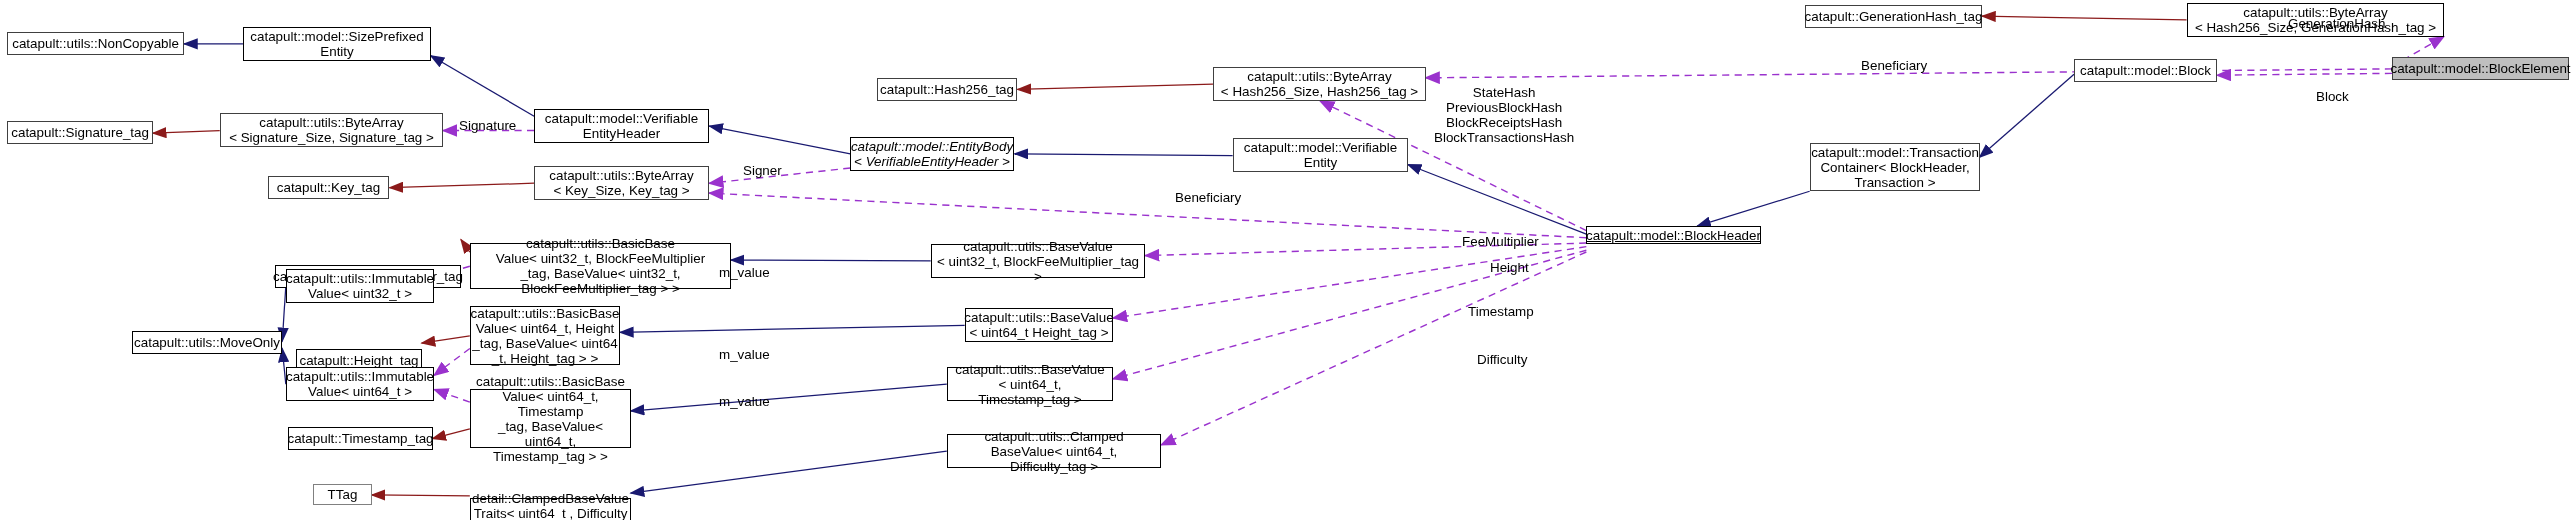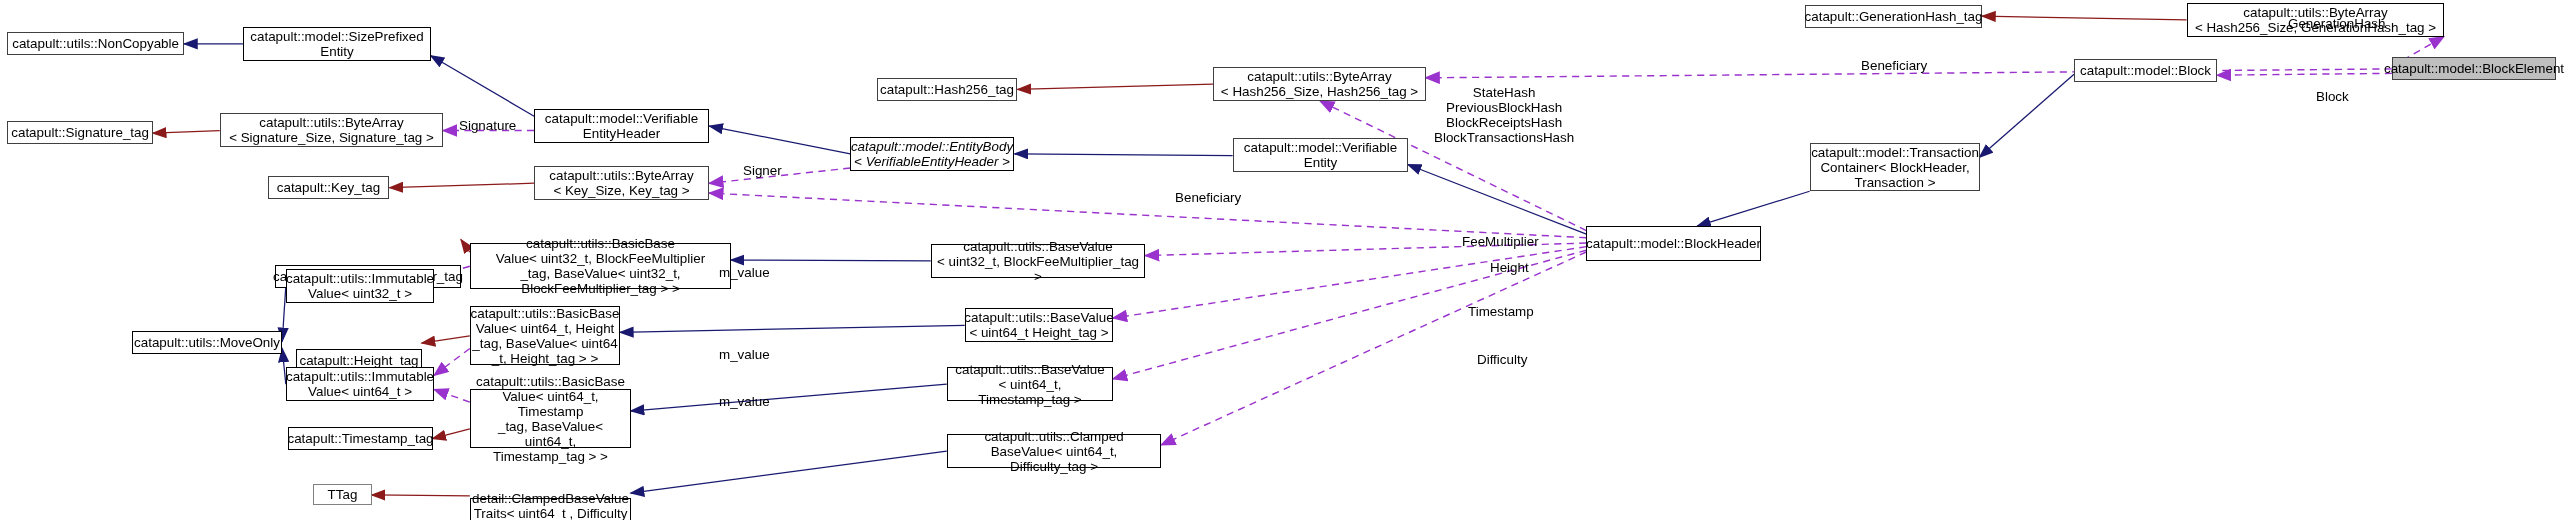--- a/index.html
+++ b/index.html
@@ -81,29 +81,29 @@
 &lt; Key_Size, Key_tag &gt;</div>
       <div class="node" style="left: 534px; top: 109px; width: 175px; height: 34px;">catapult::model::Verifiable
 EntityHeader</div>
       <div class="node" style="left: 850px; top: 137px; width: 164px; height: 34px; font-style: italic;">catapult::model::EntityBody
 &lt; VerifiableEntityHeader &gt;</div>
       <div class="node thick" style="left: 877px; top: 78px; width: 140px; height: 23px;">catapult::Hash256_tag</div>
       <div class="node thick" style="left: 1213px; top: 67px; width: 213px; height: 34px;">catapult::utils::ByteArray
 &lt; Hash256_Size, Hash256_tag &gt;</div>
       <div class="node thick" style="left: 1233px; top: 138px; width: 175px; height: 34px;">catapult::model::Verifiable
 Entity</div>
-      <div class="node" style="left: 1586px; top: 226px; width: 175px; height: 35px;">catapult::model::BlockHeader</div>
+      <div class="node" style="left: 1586px; top: 226px; width: 175px; height: 18px; text-decoration: underline;">catapult::model::BlockHeader</div>
       <div class="node thick" style="left: 1810px; top: 143px; width: 170px; height: 48px;">catapult::model::Transaction
 Container&lt; BlockHeader,
 Transaction &gt;</div>
       <div class="node thick" style="left: 2074px; top: 59px; width: 143px; height: 23px;">catapult::model::Block</div>
       <div class="node thick" style="left: 1805px; top: 4.5px; width: 177px; height: 23px;">catapult::GenerationHash_tag</div>
       <div class="node" style="left: 2187px; top: 2.7px; width: 257px; height: 34px;">catapult::utils::ByteArray
 &lt; Hash256_Size, GenerationHash_tag &gt;</div>
-      <div class="node highlight" style="left: 2392px; top: 57px; width: 164px; height: 23px;">catapult::model::BlockElement</div>
+      <div class="node highlight" style="left: 2392px; top: 57px; width: 177px; height: 23px;">catapult::model::BlockElement</div>
       <div class="node" style="left: 275px; top: 229px; width: 186px; height: 23px; margin-top: 36px;">catapult::BlockFeeMultiplier_tag</div>
       <div class="node" style="left: 286px; top: 269px; width: 148px; height: 34px;">catapult::utils::Immutable
 Value&lt; uint32_t &gt;</div>
       <div class="node" style="left: 132px; top: 331px; width: 150px; height: 23px;">catapult::utils::MoveOnly</div>
       <div class="node" style="left: 296px; top: 349px; width: 126px; height: 23px;">catapult::Height_tag</div>
       <div class="node" style="left: 286px; top: 367px; width: 148px; height: 34px;">catapult::utils::Immutable
 Value&lt; uint64_t &gt;</div>
       <div class="node" style="left: 288px; top: 427px; width: 145px; height: 23px;">catapult::Timestamp_tag</div>
       <div class="node faint" style="left: 313px; top: 484px; width: 59px; height: 21.4px;">TTag</div>
       <div class="node" style="left: 470px; top: 243px; width: 261px; height: 46px;">catapult::utils::BasicBase

